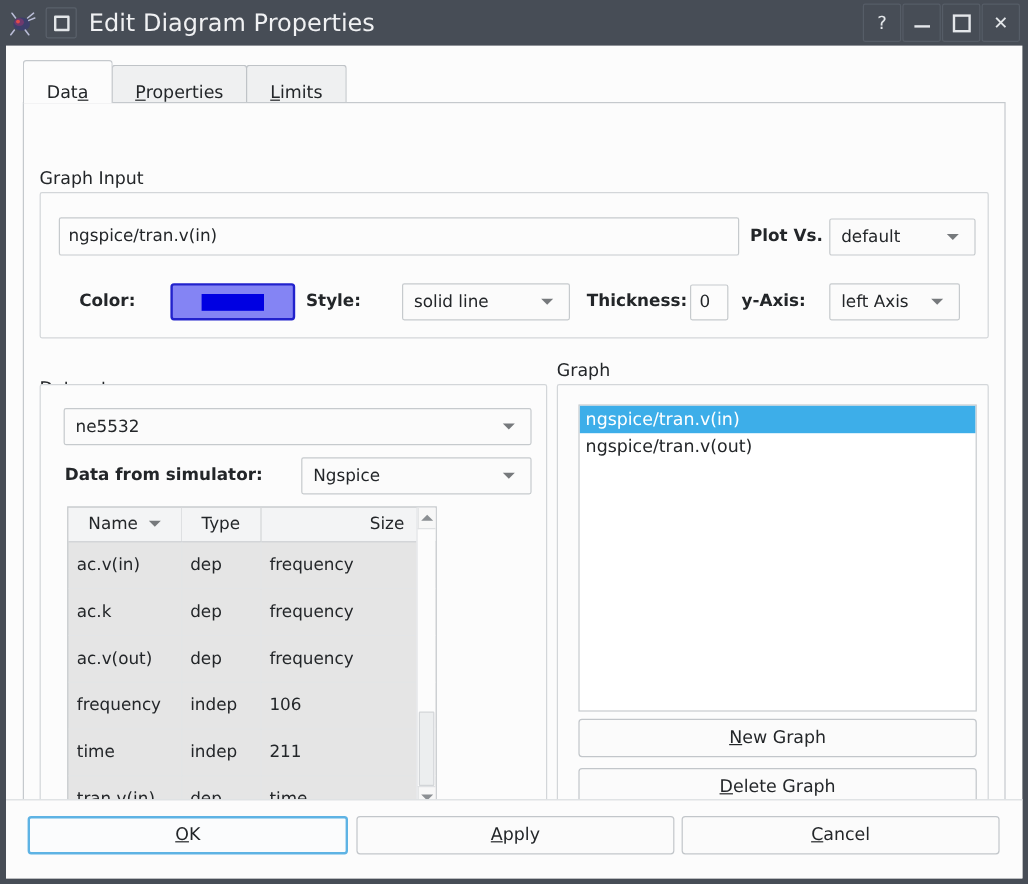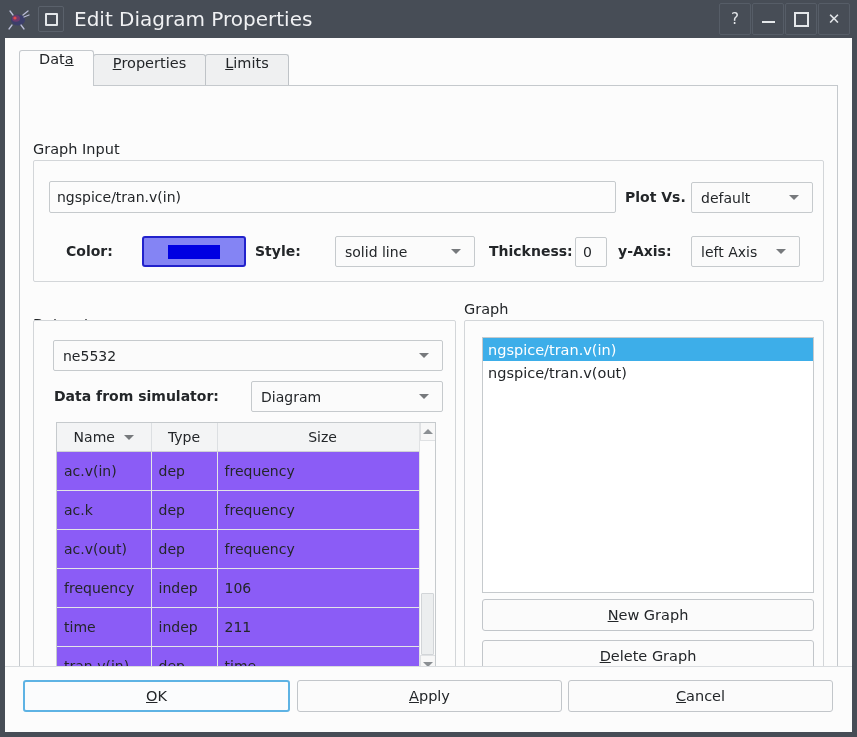--- a/index.html
+++ b/index.html
@@ -72,21 +72,21 @@
 
   
   #tabbar {
     position: absolute; left: 14px; top: 12px;
     height: 36px;
     display: flex; align-items: flex-end;
   }
   .tab {
     height: 32px;
     padding: 0 19px;
-    display: flex; align-items: flex-start;
+    display: flex; align-items: flex-end;
     font-size: 14.5px;
     color: #232629;
     border: 1px solid #bfc3c7;
     border-bottom: none;
     border-radius: 3px 3px 0 0;
     background: #eff0f1;
     margin-right: -1px;
     box-sizing: border-box;
   }
   .tab.active {
@@ -190,23 +190,23 @@
   }
   #color-swatch {
     width: 52px; height: 14px;
     background: #0000e2;
   }
 
   
   #tablewrap {
     position: absolute;
     left: 51px; top: 384px;
-    width: 380px; height: 252px;
+    width: 308px; height: 252px;
     border: 1px solid #c6cacd;
-    background: #8b5cf6;
+    background: #e5e5e5;
     box-sizing: border-box;
     overflow: hidden;
   }
   table.ds {
     border-collapse: collapse;
     width: 371px;
     table-layout: fixed;
     font-size: 14px;
   }
   table.ds th {
@@ -408,21 +408,21 @@
   <div class="group-frame" style="left:28px; top:282px; width:423px; height:370px;"></div>
 
   <div class="combo" style="left:48px; top:302px; width:390px; height:31px;">
     <span class="ctext">ne5532</span>
     <span class="arrow-dn"></span>
   </div>
 
   <div class="flabel" style="left:49px; top:350px;">Data from simulator:</div>
 
   <div class="combo" style="left:246px; top:343px; width:192px; height:31px;">
-    <span class="ctext">Diagram</span>
+    <span class="ctext">Ngspice</span>
     <span class="arrow-dn"></span>
   </div>
 
   <div id="tablewrap">
     <table class="ds">
       <thead>
         <tr>
           <th class="c-name"><span>Name</span><span class="sortmark"></span></th>
           <th class="c-type">Type</th>
           <th class="c-size">Size</th>

